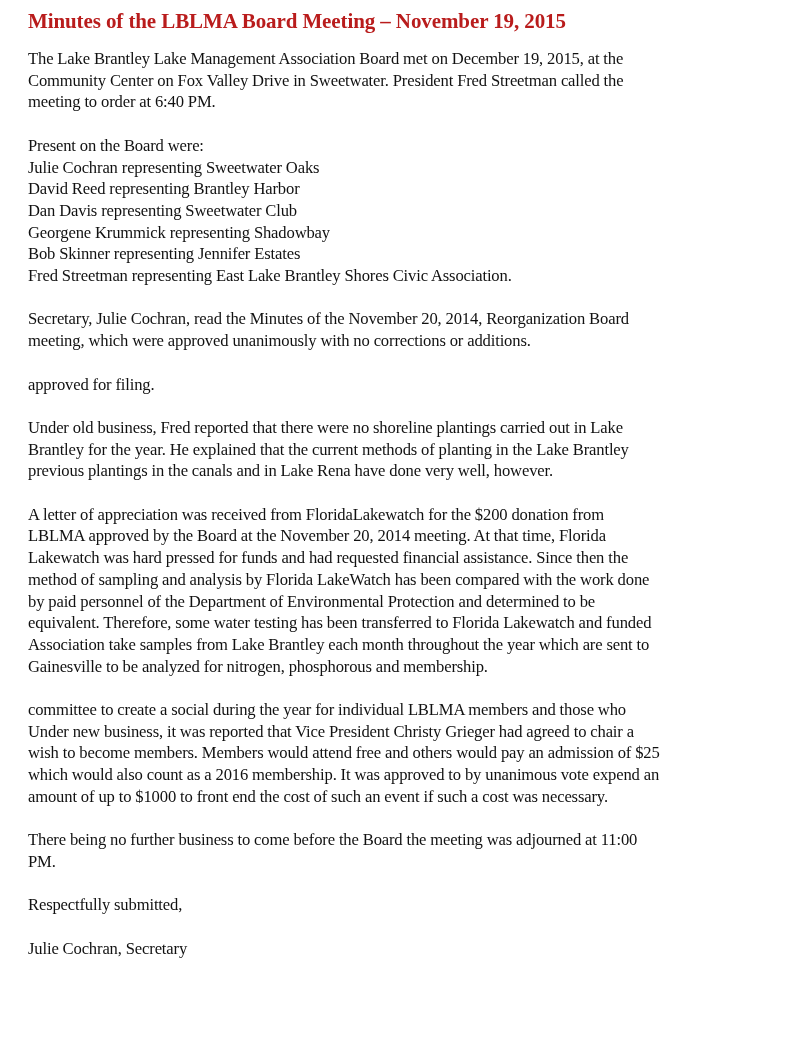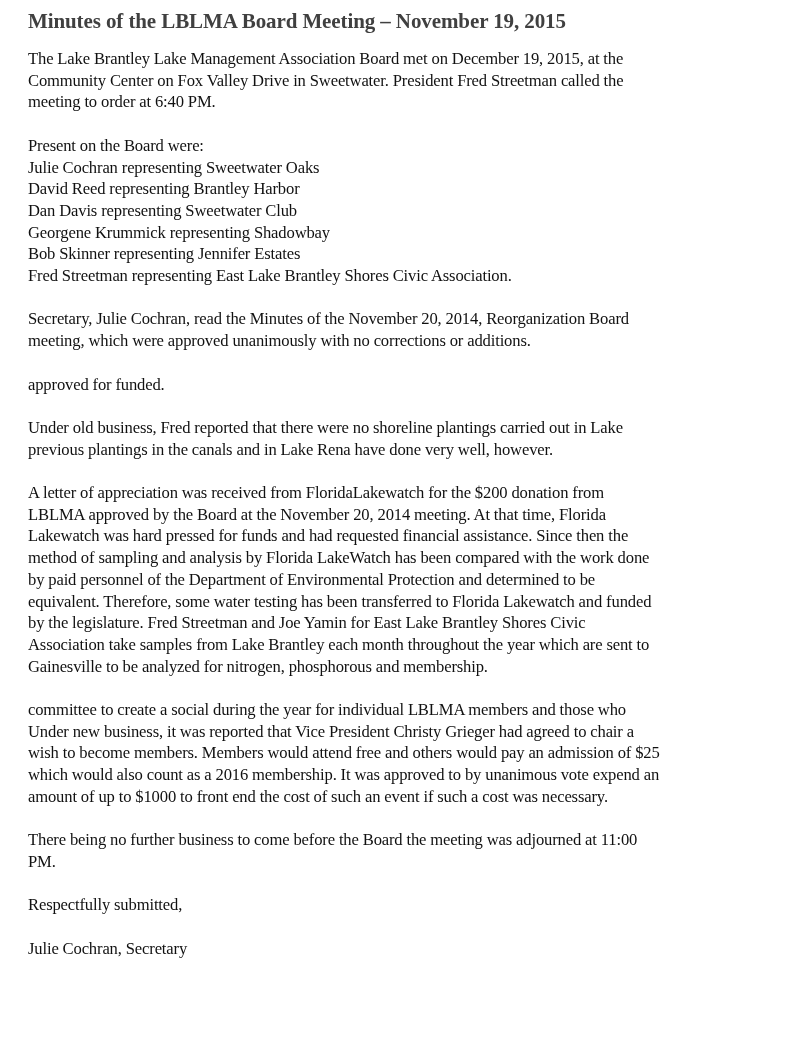--- a/index.html
+++ b/index.html
@@ -14,21 +14,21 @@
       font-family: "Liberation Serif", "DejaVu Serif", serif;
       color: #111111;
     }
     .page {
       position: relative;
       padding: 8px 28px 0 28px;
     }
     .title {
       font-family: "Liberation Serif", serif;
       font-weight: bold;
-      color: #404040;
+      color: #b91c1c;
       font-size: 21px;
       line-height: 26px;
       margin: 0 0 14px 0;
       letter-spacing: -0.1px;
     }
     .para {
       font-size: 16.6px;
       line-height: 21.7px;
       margin: 0 0 21.7px 0;
       letter-spacing: -0.15px;
@@ -59,36 +59,36 @@
     <span class="line">Bob Skinner representing Jennifer Estates</span>
     <span class="line">Fred Streetman representing East Lake Brantley Shores Civic Association.</span>
   </div>
 
   <div class="para">
     <span class="line">Secretary, Julie Cochran, read the Minutes of the November 20, 2014, Reorganization Board</span>
     <span class="line">meeting, which were approved unanimously with no corrections or additions.</span>
   </div>
 
   <div class="para">
-    <span class="line">approved for funded.</span>
+    <span class="line">approved for filing.</span>
   </div>
 
   <div class="para">
     <span class="line">Under old business, Fred reported that there were no shoreline plantings carried out in Lake</span>
+    <span class="line">Brantley for the year. He explained that the current methods of planting in the Lake Brantley</span>
     <span class="line">previous plantings in the canals and in Lake Rena have done very well, however.</span>
   </div>
 
   <div class="para">
     <span class="line">A letter of appreciation was received from FloridaLakewatch for the $200 donation from</span>
     <span class="line">LBLMA approved by the Board at the November 20, 2014 meeting. At that time, Florida</span>
     <span class="line">Lakewatch was hard pressed for funds and had requested financial assistance. Since then the</span>
     <span class="line">method of sampling and analysis by Florida LakeWatch has been compared with the work done</span>
     <span class="line">by paid personnel of the Department of Environmental Protection and determined to be</span>
     <span class="line">equivalent. Therefore, some water testing has been transferred to Florida Lakewatch and funded</span>
-    <span class="line">by the legislature.  Fred Streetman and Joe Yamin for East Lake Brantley Shores Civic</span>
     <span class="line">Association take samples from Lake Brantley each month throughout the year which are sent to</span>
     <span class="line">Gainesville to be analyzed for nitrogen, phosphorous and membership.</span>
   </div>
 
   <div class="para">
     <span class="line">committee to create a social during the year for individual LBLMA members and those who</span>
     <span class="line">Under new business, it was reported that Vice President Christy Grieger had agreed to chair a</span>
     <span class="line">wish to become members. Members would attend free and others would pay an admission of $25</span>
     <span class="line">which would also count as a 2016 membership. It was approved to by unanimous vote expend an</span>
     <span class="line">amount of up to $1000 to front end the cost of such an event if such a cost was necessary.</span>

